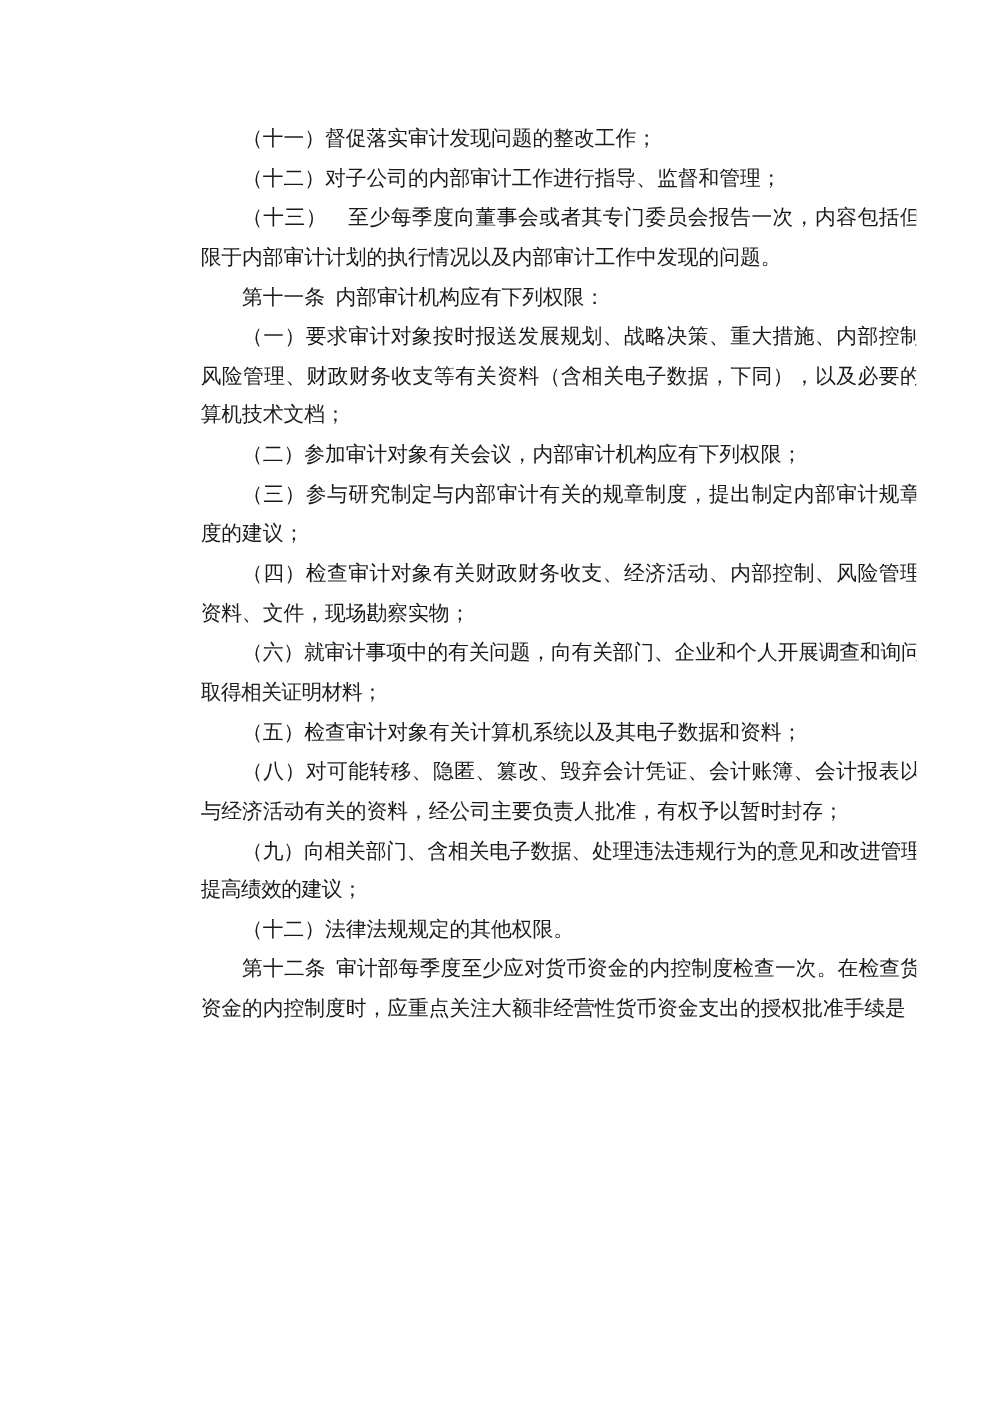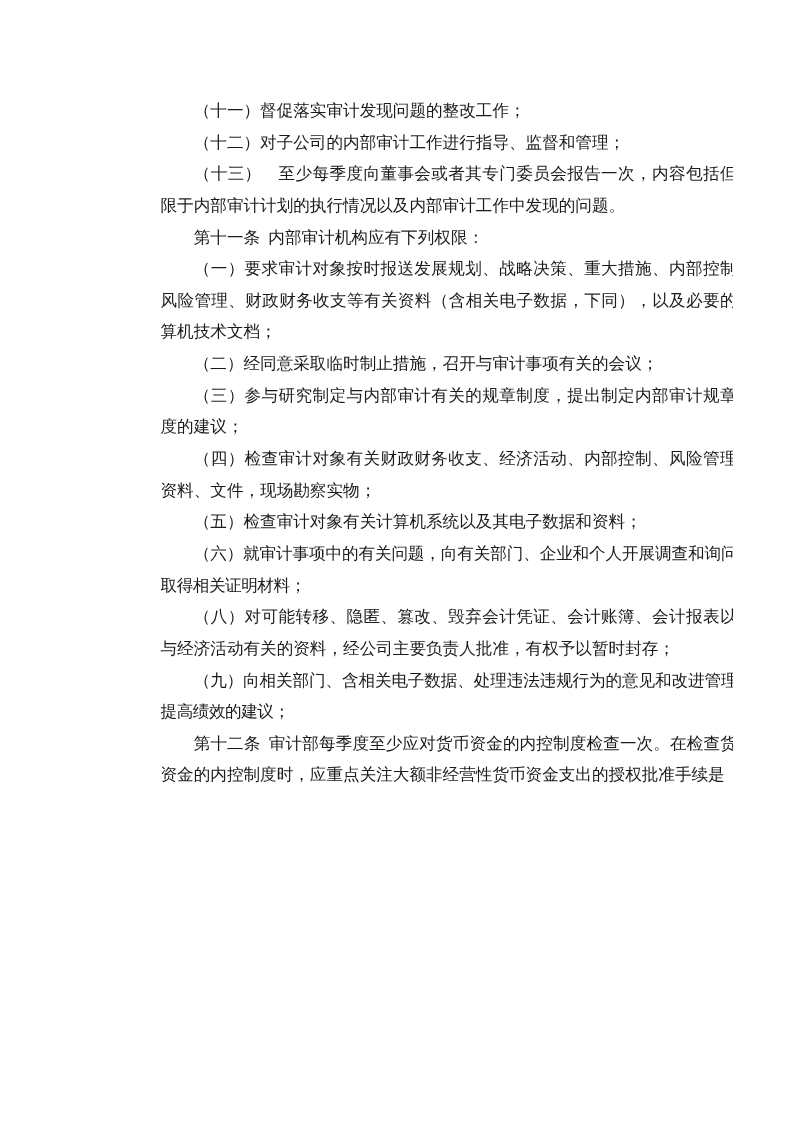--- a/index.html
+++ b/index.html
@@ -49,33 +49,34 @@
   <p class="para"><span>（十一）督促落实审计发现问题的整改工作；</span></p>
 
   <p class="para"><span>（十二）对子公司的内部审计工作进行指导、监督和管理；</span></p>
 
   <p class="para"><span>（十三）　至少每季度向董事会或者其专门委员会报告一次，内容包括但不限于内部审计计划的执行情况以及内部审计工作中发现的问题。</span></p>
 
   <p class="para"><b class="article-num">第十一条</b><span>内部审计机构应有下列权限：</span></p>
 
   <p class="para"><span>（一）要求审计对象按时报送发展规划、战略决策、重大措施、内部控制、风险管理、财政财务收支等有关资料（含相关电子数据，下同），以及必要的计算机技术文档；</span></p>
 
-  <p class="para"><span>（二）经同意采取临时制止措施，召开与审计事项有关的会议；</span></p>
+  <p class="para"><span>（二）参加审计对象有关会议，内部审计机构应有下列权限；</span></p>
 
   <p class="para"><span>（三）参与研究制定与内部审计有关的规章制度，提出制定内部审计规章制度的建议；</span></p>
 
   <p class="para"><span>（四）检查审计对象有关财政财务收支、经济活动、内部控制、风险管理的资料、文件，现场勘察实物；</span></p>
 
+  <p class="para tight"><span>（六）就审计事项中的有关问题，向有关部门、企业和个人开展调查和询问，取得相关证明材料；</span></p>
+
   <p class="para"><span>（五）检查审计对象有关计算机系统以及其电子数据和资料；</span></p>
-
-  <p class="para tight"><span>（六）就审计事项中的有关问题，向有关部门、企业和个人开展调查和询问，取得相关证明材料；</span></p>
 
 
   <p class="para"><span>（八）对可能转移、隐匿、篡改、毁弃会计凭证、会计账簿、会计报表以及与经济活动有关的资料，经公司主要负责人批准，有权予以暂时封存；</span></p>
 
   <p class="para tight"><span>（九）向相关部门、含相关电子数据、处理违法违规行为的意见和改进管理、提高绩效的建议；</span></p>
 
 
 
+  <p class="para"><span>（十二）法律法规规定的其他权限。</span></p>
 
   <p class="para"><b class="article-num">第十二条</b><span>审计部每季度至少应对货币资金的内控制度检查一次。在检查货币资金的内控制度时，应重点关注大额非经营性货币资金支出的授权批准手续是</span></p>
 </div>
 </div>
 
 </body></html>

